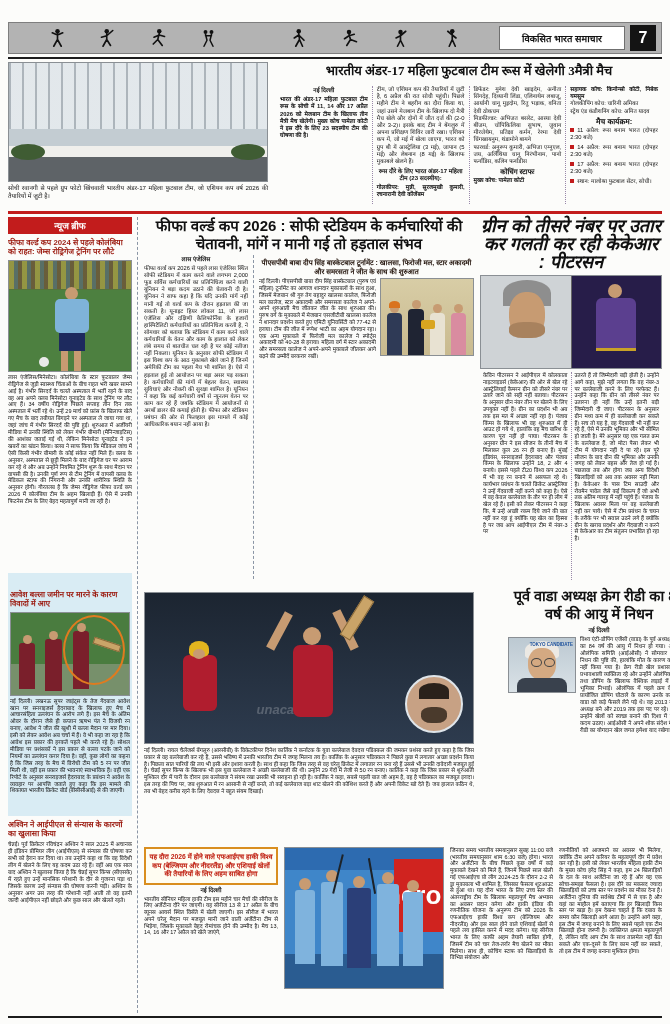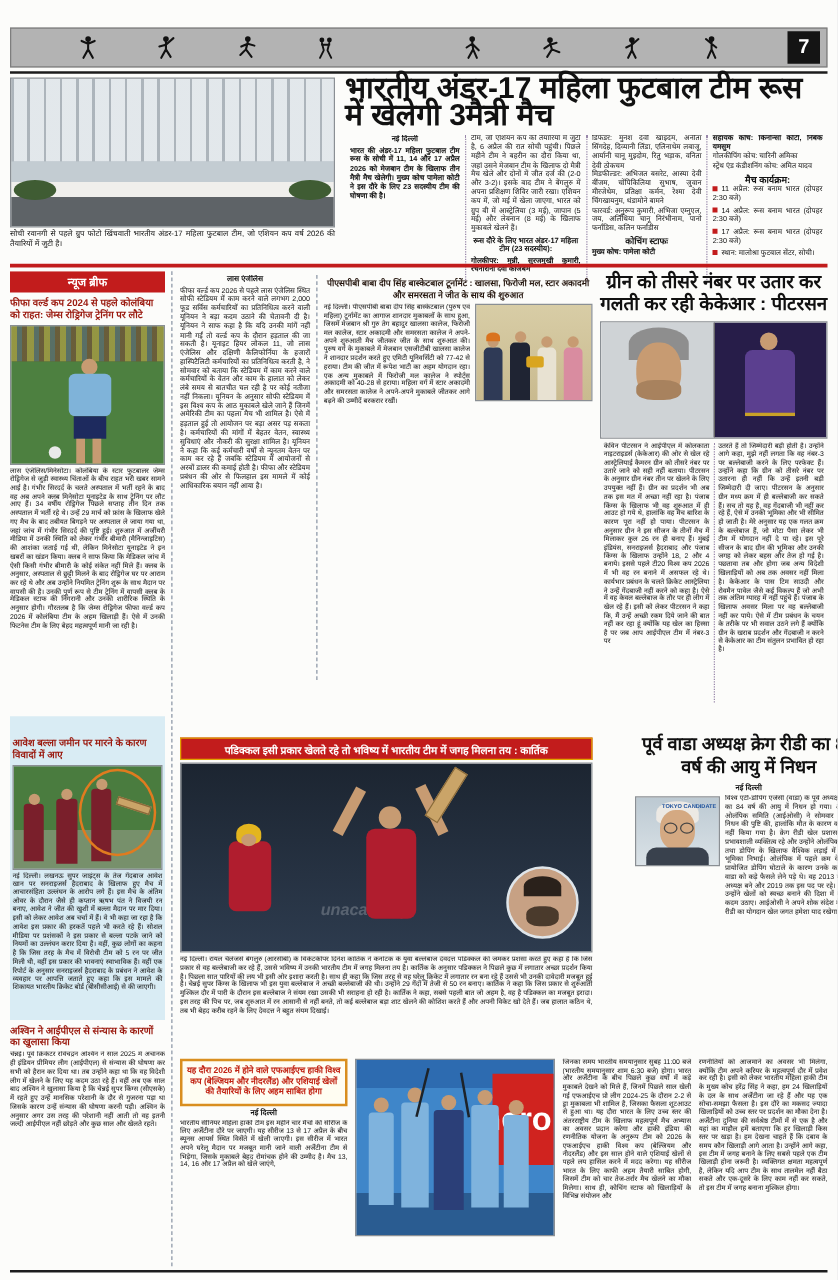--- a/index.html
+++ b/index.html
@@ -23,21 +23,21 @@
   
   .ph{position:relative;overflow:hidden;border:1px solid #8a8f94;box-sizing:border-box;}
   .dl{display:block;text-align:center;font-weight:bold;font-size:6px;margin:1px 0 2px;}
   .subh{font-weight:bold;text-align:center;font-size:6px;margin:3px 0 2px;line-height:7px;}
   .bullet{display:inline-block;width:4px;height:4px;background:#c21c1c;margin-right:3px;}
   
   .lead-photo{position:absolute;left:8px;top:62px;width:260px;}
   .lead-photo .ph{height:120px;}
   .lead-cap{font-size:6.2px;line-height:7.6px;margin-top:2px;text-align:justify;}
   .lead-art{position:absolute;left:276px;top:60px;width:386px;}
-  .lead-h{font-size:24px;font-weight:800;text-align:left;line-height:22px;margin:0;}
+  .lead-h{font-size:13px;font-weight:800;text-align:center;line-height:22px;margin:0;font-family:Liberation Serif, serif;}
   .lead-cols{display:flex;margin-top:4px;}
   .lcol{flex:1;font-size:5.8px;line-height:7.2px;text-align:justify;overflow:hidden;height:118px;padding:0 4px;}
   .lcol + .lcol{border-left:1px dotted #98a;}
   .boldp{font-weight:bold;}
   .sched div{margin-bottom:2.5px;}
   
   .sidebar{position:absolute;left:8px;top:217px;width:130px;height:796px;border-right:1px dashed #8a95a5;
            padding-right:5px;box-sizing:border-box;overflow:hidden;}
   .nb-title{background:#c21c1c;color:#fff;text-align:center;font-weight:bold;font-size:9px;padding:2px 0;}
   .nb-h{color:#9b1b10;font-weight:bold;font-size:7.8px;line-height:9.4px;margin:4px 0 3px;}
@@ -51,21 +51,21 @@
   .fifa-c1{width:110px;padding-right:5px;border-right:1px dashed #8a95a5;font-size:5.7px;line-height:7.1px;
            text-align:justify;height:324px;overflow:hidden;box-sizing:border-box;}
   .fifa-right{flex:1;padding-left:5px;}
   .sofi{height:130px;}
   .bb-h{font-size:7px;font-weight:bold;text-align:center;margin:4px 0 2px;line-height:8.6px;color:#24150d;}
   .bb-row{display:flex;gap:4px;}
   .bb-text{flex:1;font-size:5.5px;line-height:6.8px;text-align:justify;height:150px;overflow:hidden;}
   .bb-photo{width:94px;height:78px;}
   
   .pt{position:absolute;left:480px;top:217px;width:182px;}
-  .pt-h{font-size:15px;font-weight:800;text-align:center;line-height:18px;margin:0;}
+  .pt-h{font-size:18px;font-weight:800;text-align:center;line-height:18px;margin:0;font-style:italic;}
   .pt-photo{height:94px;display:flex;margin:4px 0 3px;}
   .pt-cols{display:flex;}
   .pt-col{flex:1;font-size:5.5px;line-height:6.8px;text-align:justify;height:208px;overflow:hidden;padding:0 3px;}
   .pt-col + .pt-col{border-left:1px dotted #98a;}
   
   .pk{position:absolute;left:144px;top:590px;width:330px;}
   .banner{background:#c21c1c;color:#fff;font-size:8.4px;font-weight:bold;text-align:center;
           padding:2.5px 0;border:1px solid #e2a400;}
   .pk-photo{height:152px;margin-top:2px;}
   .pk-cap{font-size:5.5px;line-height:6.8px;text-align:justify;margin-top:3px;height:76px;overflow:hidden;}
@@ -168,20 +168,23 @@
         </svg>
       <svg class="ath" viewBox="0 0 20 26">
           <circle cx="10" cy="5" r="3" fill="#111"></circle>
           <path d="M10 8 L10 16 M10 10 L17 4 M10 10 L4 13 M10 16 L6 24 M10 16 L14 24" stroke="#111" stroke-width="2.2" fill="none" stroke-linecap="round"></path>
         </svg>
       <svg class="ath" viewBox="0 0 20 26">
           <circle cx="11" cy="4" r="3" fill="#111"></circle>
           <path d="M11 7 L11 15 M11 9 L5 4 M11 9 L16 13 M11 15 L7 24 M11 15 L15 24" stroke="#111" stroke-width="2.2" fill="none" stroke-linecap="round"></path>
         </svg>
     </div>
+    <div class="mh-box mh-paper">
+      <span>विकसित भारत समाचार</span>
+    </div>
     <div class="mh-page">7</div>
   </div>
   <div class="rule-b"></div>
 
   <div class="lead-photo">
     <div class="ph sc-team">
       <div class="glass"></div>
       <div class="bush" style="left:2px;"></div>
       <div class="bush" style="right:2px;"></div>
     </div>
@@ -255,20 +258,21 @@
       <div class="nb-body" style="height:116px;">नई दिल्ली। लखनऊ सुपर जाइंट्स के तेज गेंदबाज आवेश खान पर सनराइजर्स हैदराबाद के खिलाफ हुए मैच में आचारसंहिता उल्लंघन के आरोप लगे हैं। इस मैच के अंतिम ओवर के दौरान जैसे ही कप्तान ऋषभ पंत ने विजयी रन बनाए, आवेश ने जीत की खुशी में बल्ला मैदान पर मार दिया। इसी को लेकर आवेश अब चर्चा में हैं। वे भी कहा जा रहा है कि आवेश इस प्रकार की हरकतें पहले भी करते रहे हैं। सोशल मीडिया पर प्रशंसकों ने इस प्रकार से बल्ला पटके जाने को नियमों का उल्लंघन करार दिया है। वहीं, कुछ लोगों का कहना है कि जिस तरह के मैच में विरोधी टीम को 5 रन पर जीत मिली थी, वहीं इस प्रकार की भावनाएं स्वाभाविक हैं। वहीं एक रिपोर्ट के अनुसार सनराइजर्स हैदराबाद के प्रबंधन ने आवेश के व्यवहार पर आपत्ति जताते हुए कहा कि इस मामले की शिकायत भारतीय क्रिकेट बोर्ड (बीसीसीआई) से की जाएगी।</div>
     </div>
 
     <div>
       <div class="nb-h">अश्विन ने आईपीएल से संन्यास के कारणों का खुलासा किया</div>
       <div class="nb-body" style="height:176px;">चेन्नई। पूर्व क्रिकेटर रविचंद्रन अश्विन ने साल 2025 में अचानक ही इंडियन प्रीमियर लीग (आईपीएल) से संन्यास की घोषणा कर सभी को हैरान कर दिया था। तब उन्होंने कहा था कि वह विदेशी लीग में खेलने के लिए यह कदम उठा रहे हैं। वहीं अब एक साल बाद अश्विन ने खुलासा किया है कि चेन्नई सुपर किंग्स (सीएसके) में रहते हुए उन्हें मानसिक परेशानी के दौर से गुजरना पड़ा था जिसके कारण उन्हें संन्यास की घोषणा करनी पड़ी। अश्विन के अनुसार अगर उस तरह की परेशानी नहीं आती तो वह इतनी जल्दी आईपीएल नहीं छोड़ते और कुछ साल और खेलते रहते।</div>
     </div>
   </aside>
 
   <article class="fifa">
+    <h2 class="fifa-h">फीफा वर्ल्ड कप 2026 : सोफी स्टेडियम के कर्मचारियों की चेतावनी, मांगें न मानी गई तो हड़ताल संभव</h2>
     <div class="fifa-row">
       <div class="fifa-c1">
         <span class="dl">लास एंजेलिस</span>
         <span>फीफा वर्ल्ड कप 2026 से पहले लास एंजेलिस स्थित सोफी स्टेडियम में काम करने वाले लगभग 2,000 फूड सर्विस कर्मचारियों का प्रतिनिधित्व करने वाली यूनियन ने बड़ा कदम उठाने की चेतावनी दी है। यूनियन ने साफ कहा है कि यदि उनकी मांगें नहीं मानी गईं तो वर्ल्ड कप के दौरान हड़ताल की जा सकती है। यूनाइट हियर लोकल 11, जो लास एंजेलिस और दक्षिणी कैलिफोर्निया के हजारों हास्पिटैलिटी कर्मचारियों का प्रतिनिधित्व करती है, ने सोमवार को बताया कि स्टेडियम में काम करने वाले कर्मचारियों के वेतन और काम के हालात को लेकर लंबे समय से बातचीत चल रही है पर कोई नतीजा नहीं निकला। यूनियन के अनुसार सोफी स्टेडियम में इस विश्व कप के आठ मुकाबले खेले जाने हैं जिनमें अमेरिकी टीम का पहला मैच भी शामिल है। ऐसे में हड़ताल हुई तो आयोजन पर बड़ा असर पड़ सकता है। कर्मचारियों की मांगों में बेहतर वेतन, स्वास्थ्य सुविधाएं और नौकरी की सुरक्षा शामिल है। यूनियन ने कहा कि कई कर्मचारी वर्षों से न्यूनतम वेतन पर काम कर रहे हैं जबकि स्टेडियम में आयोजनों से अरबों डालर की कमाई होती है। फीफा और स्टेडियम प्रबंधन की ओर से फिलहाल इस मामले में कोई आधिकारिक बयान नहीं आया है।</span>
       </div>
       <div class="fifa-right">
         <div class="bb-h">पीएसपीबी बाबा दीप सिंह बास्केटबाल टूर्नामेंट : खालसा, फिरोजी मल, स्टार अकादमी और समरसता ने जीत के साथ की शुरुआत</div>
         <div class="bb-row">
           <div class="bb-text">नई दिल्ली। पीएसपीबी बाबा दीप सिंह बास्केटबाल (पुरुष एवं महिला) टूर्नामेंट का आगाज शानदार मुकाबलों के साथ हुआ, जिसमें मेजबान श्री गुरु तेग बहादुर खालसा कालेज, फिरोजी मल कालेज, स्टार अकादमी और समरसता कालेज ने अपने-अपने शुरुआती मैच जीतकर जीत के साथ शुरुआत की। पुरुष वर्ग के मुकाबले में मेजबान एसजीटीबी खालसा कालेज ने शानदार प्रदर्शन करते हुए एमिटी यूनिवर्सिटी को 77-42 से हराया। टीम की जीत में रूपेश भाटी का अहम योगदान रहा। एक अन्य मुकाबले में फिरोजी मल कालेज ने स्पोर्ट्स अकादमी को 40-28 से हराया। महिला वर्ग में स्टार अकादमी और समरसता कालेज ने अपने-अपने मुकाबले जीतकर आगे बढ़ने की उम्मीदें बरकरार रखीं।</div>
           <div class="ph sc-bb bb-photo">
@@ -301,21 +305,20 @@
         <div class="abs" style="left:24px;top:22px;width:40px;height:50px;background:#5b3f8f;border-radius:6px 6px 0 0;border-bottom:3px solid #c9a227;"></div>
       </div>
     </div>
     <div class="pt-cols">
       <div class="pt-col">केविन पीटरसन ने आईपीएल में कोलकाता नाइटराइडर्स (केकेआर) की ओर से खेल रहे आस्ट्रेलियाई कैमरन ग्रीन को तीसरे नंबर पर उतारे जाने को सही नहीं बताया। पीटरसन के अनुसार ग्रीन नंबर तीन पर खेलने के लिए उपयुक्त नहीं हैं। ग्रीन का प्रदर्शन भी अब तक इस मत में अच्छा नहीं रहा है। पंजाब किंग्स के खिलाफ भी वह शुरुआत में ही आउट हो गये थे, हालांकि वह मैच बारिश के कारण पूरा नहीं हो पाया। पीटरसन के अनुसार ग्रीन ने इस सीजन के तीनों मैच में मिलाकर कुल 26 रन ही बनाए हैं। मुंबई इंडियंस, सनराइजर्स हैदराबाद और पंजाब किंग्स के खिलाफ उन्होंने 18, 2 और 4 बनाये। इससे पहले टी20 विश्व कप 2026 में भी वह रन बनाने में असफल रहे थे। कार्यभार प्रबंधन के चलते क्रिकेट आस्ट्रेलिया ने उन्हें गेंदबाजी नहीं करने को कहा है। ऐसे में वह केवल बल्लेबाज के तौर पर ही लीग में खेल रहे हैं। इसी को लेकर पीटरसन ने कहा कि, मैं उन्हें अच्छी रकम दिये जाने की बात नहीं कर रहा हूं क्योंकि यह खेल का हिस्सा है पर जब आप आईपीएल टीम में नंबर-3 पर</div>
       <div class="pt-col">उतरते हैं तो जिम्मेदारी बड़ी होती है। उन्होंने आगे कहा, मुझे नहीं लगता कि वह नंबर-3 पर बल्लेबाजी करने के लिए परफेक्ट हैं। उन्होंने कहा कि ग्रीन को तीसरे नंबर पर उतारना ही नहीं कि उन्हें इतनी बड़ी जिम्मेदारी दी जाए। पीटरसन के अनुसार ग्रीन मध्य क्रम में ही बल्लेबाजी कर सकते हैं। सच तो यह है, वह गेंदबाजी भी नहीं कर रहे हैं, ऐसे में उनकी भूमिका और भी सीमित हो जाती है। मेरे अनुसार यह एक गलत क्रम के बल्लेबाज हैं, जो मोटा पैसा लेकर भी टीम में योगदान नहीं दे पा रहे। इस पूरे सीजन के बाद ग्रीन की भूमिका और उनकी जगह को लेकर बहस और तेज हो गई है। पछतावा तब और होगा जब अन्य विदेशी खिलाड़ियों को अब तक अवसर नहीं मिला है। केकेआर के पास टिम साउदी और रोवमैन पावेल जैसे कई विकल्प हैं जो अभी तक अंतिम ग्यारह में नहीं पहुंचे हैं। पंजाब के खिलाफ अवसर मिला पर वह बल्लेबाजी नहीं कर पाये। ऐसे में टीम प्रबंधन के चयन के तरीके पर भी सवाल उठने लगे हैं क्योंकि ग्रीन के खराब प्रदर्शन और गेंदबाजी न करने से केकेआर का टीम संतुलन प्रभावित हो रहा है।</div>
     </div>
   </article>
 
   <article class="pk">
-    <div class="banner">पडिक्कल इसी प्रकार खेलते रहे तो भविष्य में भारतीय टीम में जगह मिलना तय : कार्तिक</div>
     <div class="ph sc-pk pk-photo">
       <div class="wm" style="left:34%;bottom:26px;">unacademy</div>
       <div class="abs" style="left:38px;top:62px;width:34px;height:56px;background:#b01d2e;border-radius:6px;"></div>
       <div class="abs" style="left:44px;top:48px;width:20px;height:16px;border-radius:50% 50% 30% 30%;background:#e3b51f;"></div>
       <div class="fig-head abs" style="left:48px;top:56px;width:12px;height:10px;"></div>
       <div class="abs" style="left:148px;top:52px;width:40px;height:72px;background:#b01d2e;border-radius:7px;"></div>
       <div class="fig-head abs" style="left:158px;top:34px;width:18px;height:18px;"></div>
       <div class="abs" style="left:130px;top:18px;width:9px;height:40px;background:#c79b72;transform:rotate(28deg);"></div>
       <div class="abs" style="left:196px;top:16px;width:9px;height:42px;background:#c79b72;transform:rotate(-26deg);"></div>
       <div class="bat" style="left:206px;top:2px;width:10px;height:44px;transform:rotate(32deg);"></div>

